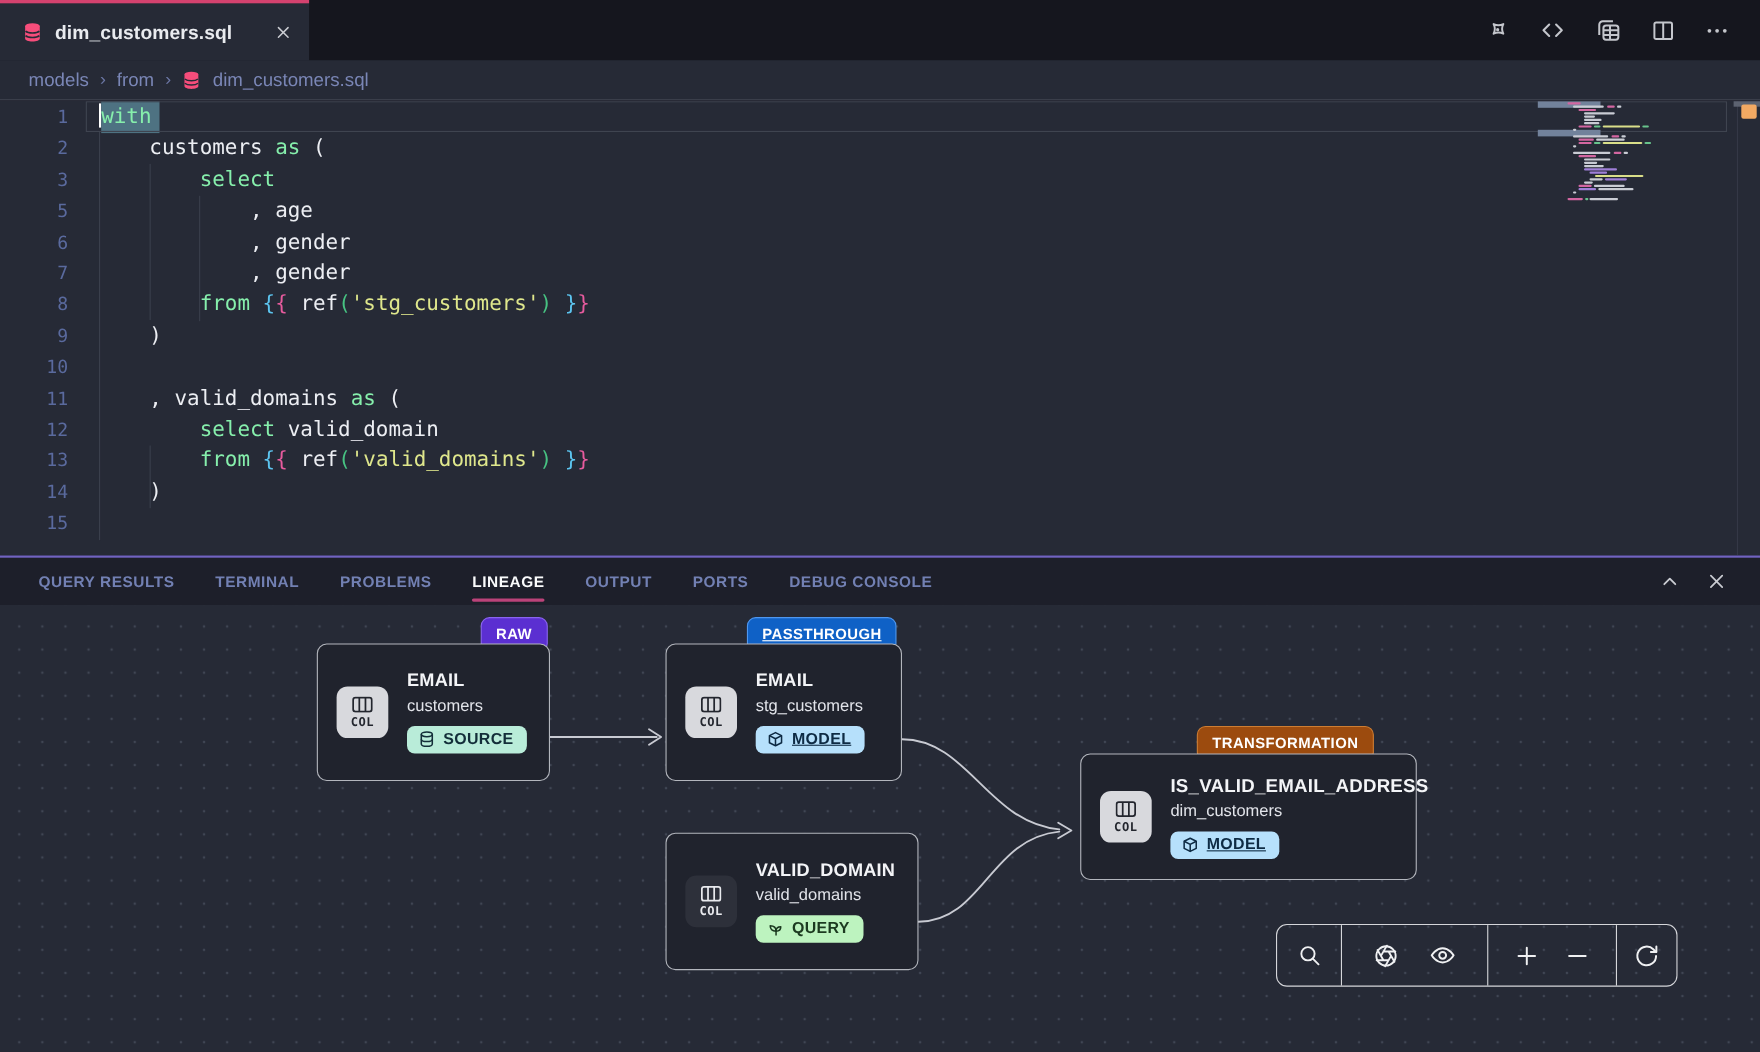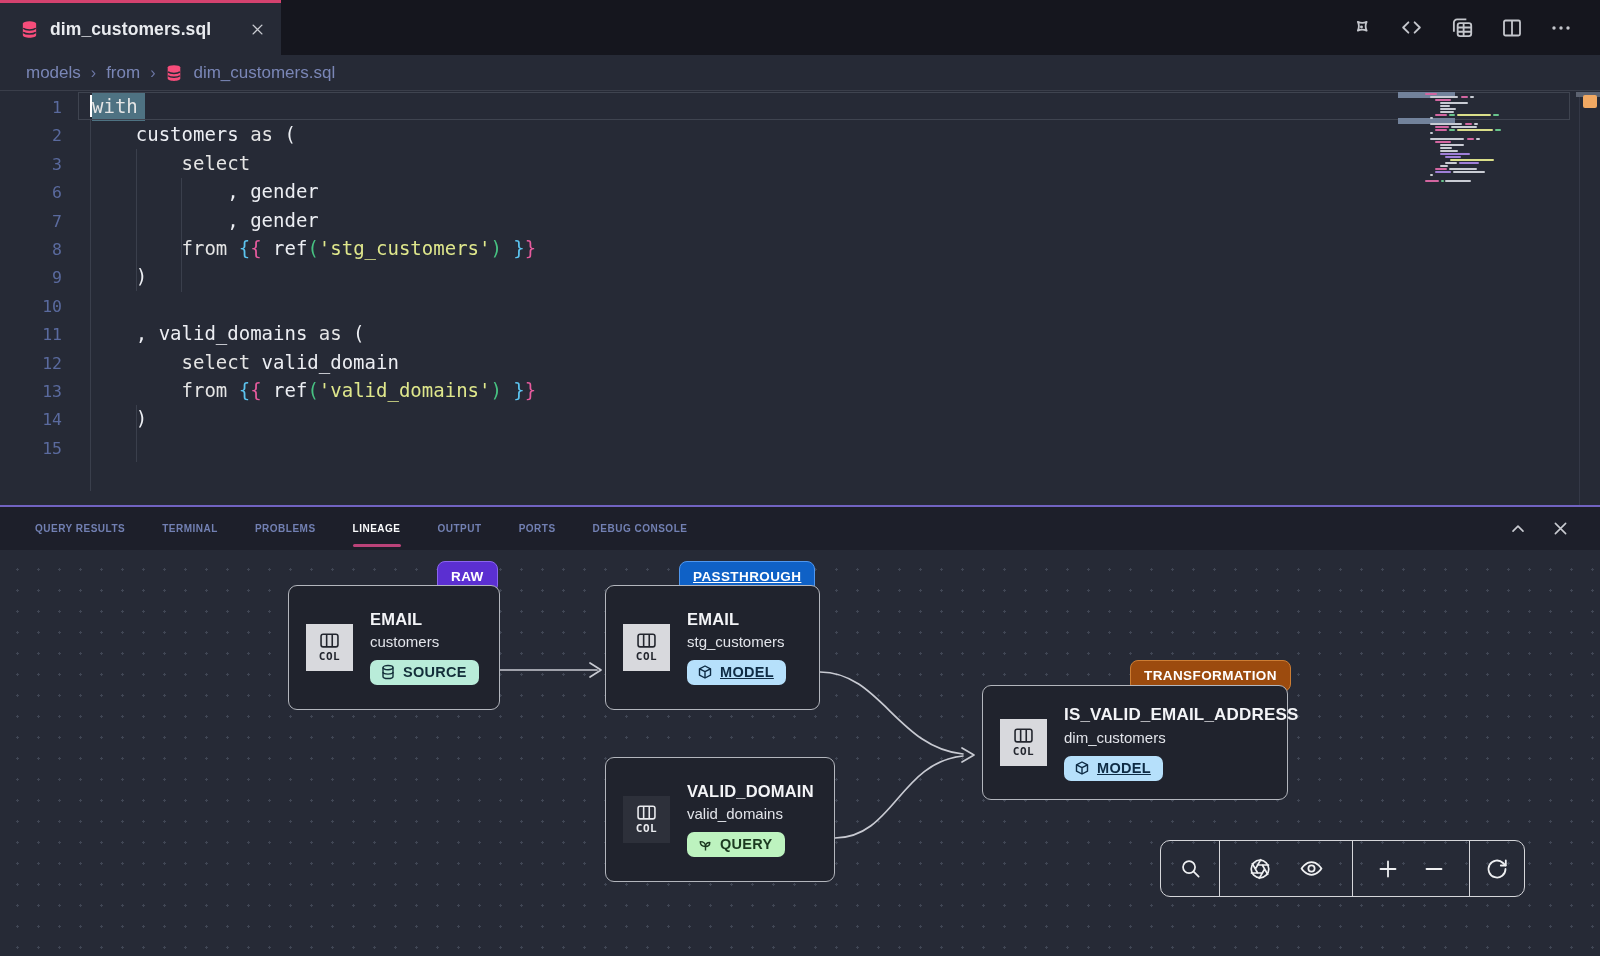--- a/index.html
+++ b/index.html
@@ -29,21 +29,21 @@
   .crumb { cursor:pointer; }
   .crumb-sep { color:#6b76a4; font-size:16px; }
   .crumb-file { color:#7a86b6; }
 
   
   .editor { position:absolute; left:0; top:92px; width:1600px; height:413px; overflow:hidden; }
   .code-line { height:28.4px; white-space:pre; position:relative; }
   .ln-num { display:inline-block; width:62px; text-align:right; color:#5a6a9e;
     font:16.5px/28.4px "DejaVu Sans Mono", monospace; }
   .ln-txt { font:19px/28.4px "DejaVu Sans Mono", monospace; color:#eceef3; padding-left:28px; white-space:pre; }
-  .tk.kw  { color:#e5e5e5; }
+  .tk.kw  { color:#86efac; }
   .tk.str { color:#dfe78c; }
   .tk.par { color:#47c282; }
   .tk.j1  { color:#5cc4ef; }
   .tk.j2  { color:#e75b9e; }
   .tk.sel { background:#4e7282; padding:3px 7px 4px 0; }
   .caret { display:inline-block; width:2px; height:22px; background:#ffffff; vertical-align:-4px; }
   .code-line.current::after { content:""; position:absolute; left:78px; right:30px; top:0; bottom:0;
     border:1px solid #3f4450; pointer-events:none; }
   .iguide { position:absolute; width:1px; background:#3a3f4c; }
   
@@ -54,44 +54,44 @@
   .mm-hl { position:absolute; width:57px; height:6px; background:#72829b; }
   .scroll-track { position:absolute; left:1579px; top:0; width:1px; height:413px; background:#343846; }
   .scroll-bar-top { position:absolute; left:1576px; top:-1px; width:24px; height:6px; background:#5c6270; }
   .scroll-orange { position:absolute; left:1583px; top:3px; width:14px; height:13px; background:#f2a963; border-radius:2px; }
 
   
   .panel-header { position:absolute; left:0; top:505px; width:1600px; height:45px;
     background:#1d1f2a; border-top:2px solid #7163c1;
     display:flex; align-items:center; padding:0 30px 0 35px; }
   .ptabs { display:flex; align-items:center; gap:37px; height:100%; }
-  .ptab { color:#7280b3; font-size:10px; font-weight:600; letter-spacing:.5px;
+  .ptab { color:#7280b3; font-size:14px; font-weight:600; letter-spacing:.5px;
     height:100%; display:flex; align-items:center; position:relative; cursor:pointer; }
   .ptab.active { color:#fafbfc; }
   .ptab.active::after { content:""; position:absolute; left:0; right:0; bottom:3px; height:3px;
     background:#bb4379; border-radius:2px; }
   .panel-icons { margin-left:auto; display:flex; align-items:center; gap:23px; color:#c9cbd1; }
 
   
   .canvas { position:absolute; left:0; top:550px; width:1600px; height:406px;
     background-image:radial-gradient(#404654 1.3px, transparent 1.4px);
     background-size:21px 21px; background-position:7px 9px; }
   .edges { position:absolute; inset:0; pointer-events:none; }
   .tag { position:absolute; z-index:1; color:#fff; font-size:13.5px; font-weight:700;
     letter-spacing:.4px; padding:7px 13px 8px; border-radius:8px; border:1.5px solid; cursor:pointer; }
   .tag.raw   { left:437px; top:11px;  background:#5b2fd1; border-color:#8a64ef; }
   .tag.pass  { left:679px; top:11px;  background:#0f61c6; border-color:#4f97ef;text-decoration:underline; }
-  .tag.trans { left:1130px; top:110px; background:#9c4b0e; border-color:#cd7d33; }
+  .tag.trans { left:1088px; top:110px; background:#9c4b0e; border-color:#cd7d33; }
   .node { position:absolute; z-index:2; background:#20232d; border:1px solid #b3b6bd; border-radius:9px;
     display:flex; align-items:center; padding:0 17px; gap:17px; cursor:pointer; }
   .node.n1 { left:288px; top:35px;  width:212px; height:125px; }
   .node.n2 { left:605px; top:35px;  width:215px; height:125px; }
   .node.n3 { left:605px; top:207px; width:230px; height:125px; }
   .node.n4 { left:982px; top:135px; width:306px; height:115px; }
-  .chip { width:47px; height:47px; border-radius:0; flex:0 0 auto;
+  .chip { width:47px; height:47px; border-radius:10px; flex:0 0 auto;
     display:flex; flex-direction:column; align-items:center; justify-content:center; gap:2px; }
   .chip.light { background:#d8d9dd; color:#23262e; }
   .chip.dark  { background:#2d303a; color:#e9eaee; }
   .chip-label { font:700 11px "DejaVu Sans Mono", monospace; letter-spacing:.5px; }
   .ntxt { display:flex; flex-direction:column; align-items:flex-start; }
   .ntitle { font-size:16.5px; font-weight:700; color:#f3f4f7; margin-bottom:4px; letter-spacing:.2px; }
   .n4 .ntitle { font-size:17px; }
   .nsub { font-size:15px; color:#e2e4ea; margin-bottom:10px; }
   .pill { display:inline-flex; align-items:center; gap:7px; padding:4px 12px 5px 10px;
     border-radius:7px; font-size:14.5px; font-weight:700; letter-spacing:.3px; }
@@ -174,20 +174,21 @@
     <path d="M2.7 10.4c1 .9 3 1.4 5.3 1.4s4.3-.5 5.3-1.4" stroke="#262a36" stroke-width="1.2" fill="none"></path>
   </svg>
   <span class="crumb-file">dim_customers.sql</span>
 </div>
 
 <div class="editor">
   <div>
       <div class="code-line current"><span class="ln-num">1</span><span class="ln-txt"><span class="caret"></span><span class="tk kw sel">with</span></span></div>
       <div class="code-line"><span class="ln-num">2</span><span class="ln-txt"><span class="tk id">    customers </span><span class="tk kw">as</span><span class="tk id"> (</span></span></div>
       <div class="code-line"><span class="ln-num">3</span><span class="ln-txt"><span class="tk id">        </span><span class="tk kw">select</span></span></div>
+      <div class="code-line"><span class="ln-num">5</span><span class="ln-txt"><span class="tk id">            , age</span></span></div>
       <div class="code-line"><span class="ln-num">6</span><span class="ln-txt"><span class="tk id">            , gender</span></span></div>
       <div class="code-line"><span class="ln-num">7</span><span class="ln-txt"><span class="tk id">            , gender</span></span></div>
       <div class="code-line"><span class="ln-num">8</span><span class="ln-txt"><span class="tk id">        </span><span class="tk kw">from</span><span class="tk id"> </span><span class="tk j1">{</span><span class="tk j2">{</span><span class="tk id"> ref</span><span class="tk par">(</span><span class="tk str">'stg_customers'</span><span class="tk par">)</span><span class="tk id"> </span><span class="tk j1">}</span><span class="tk j2">}</span></span></div>
       <div class="code-line"><span class="ln-num">9</span><span class="ln-txt"><span class="tk id">    )</span></span></div>
       <div class="code-line"><span class="ln-num">10</span><span class="ln-txt"></span></div>
       <div class="code-line"><span class="ln-num">11</span><span class="ln-txt"><span class="tk id">    , valid_domains </span><span class="tk kw">as</span><span class="tk id"> (</span></span></div>
       <div class="code-line"><span class="ln-num">12</span><span class="ln-txt"><span class="tk id">        </span><span class="tk kw">select</span><span class="tk id"> valid_domain</span></span></div>
       <div class="code-line"><span class="ln-num">13</span><span class="ln-txt"><span class="tk id">        </span><span class="tk kw">from</span><span class="tk id"> </span><span class="tk j1">{</span><span class="tk j2">{</span><span class="tk id"> ref</span><span class="tk par">(</span><span class="tk str">'valid_domains'</span><span class="tk par">)</span><span class="tk id"> </span><span class="tk j1">}</span><span class="tk j2">}</span></span></div>
       <div class="code-line"><span class="ln-num">14</span><span class="ln-txt"><span class="tk id">    )</span></span></div>
       <div class="code-line"><span class="ln-num">15</span><span class="ln-txt"></span></div>

